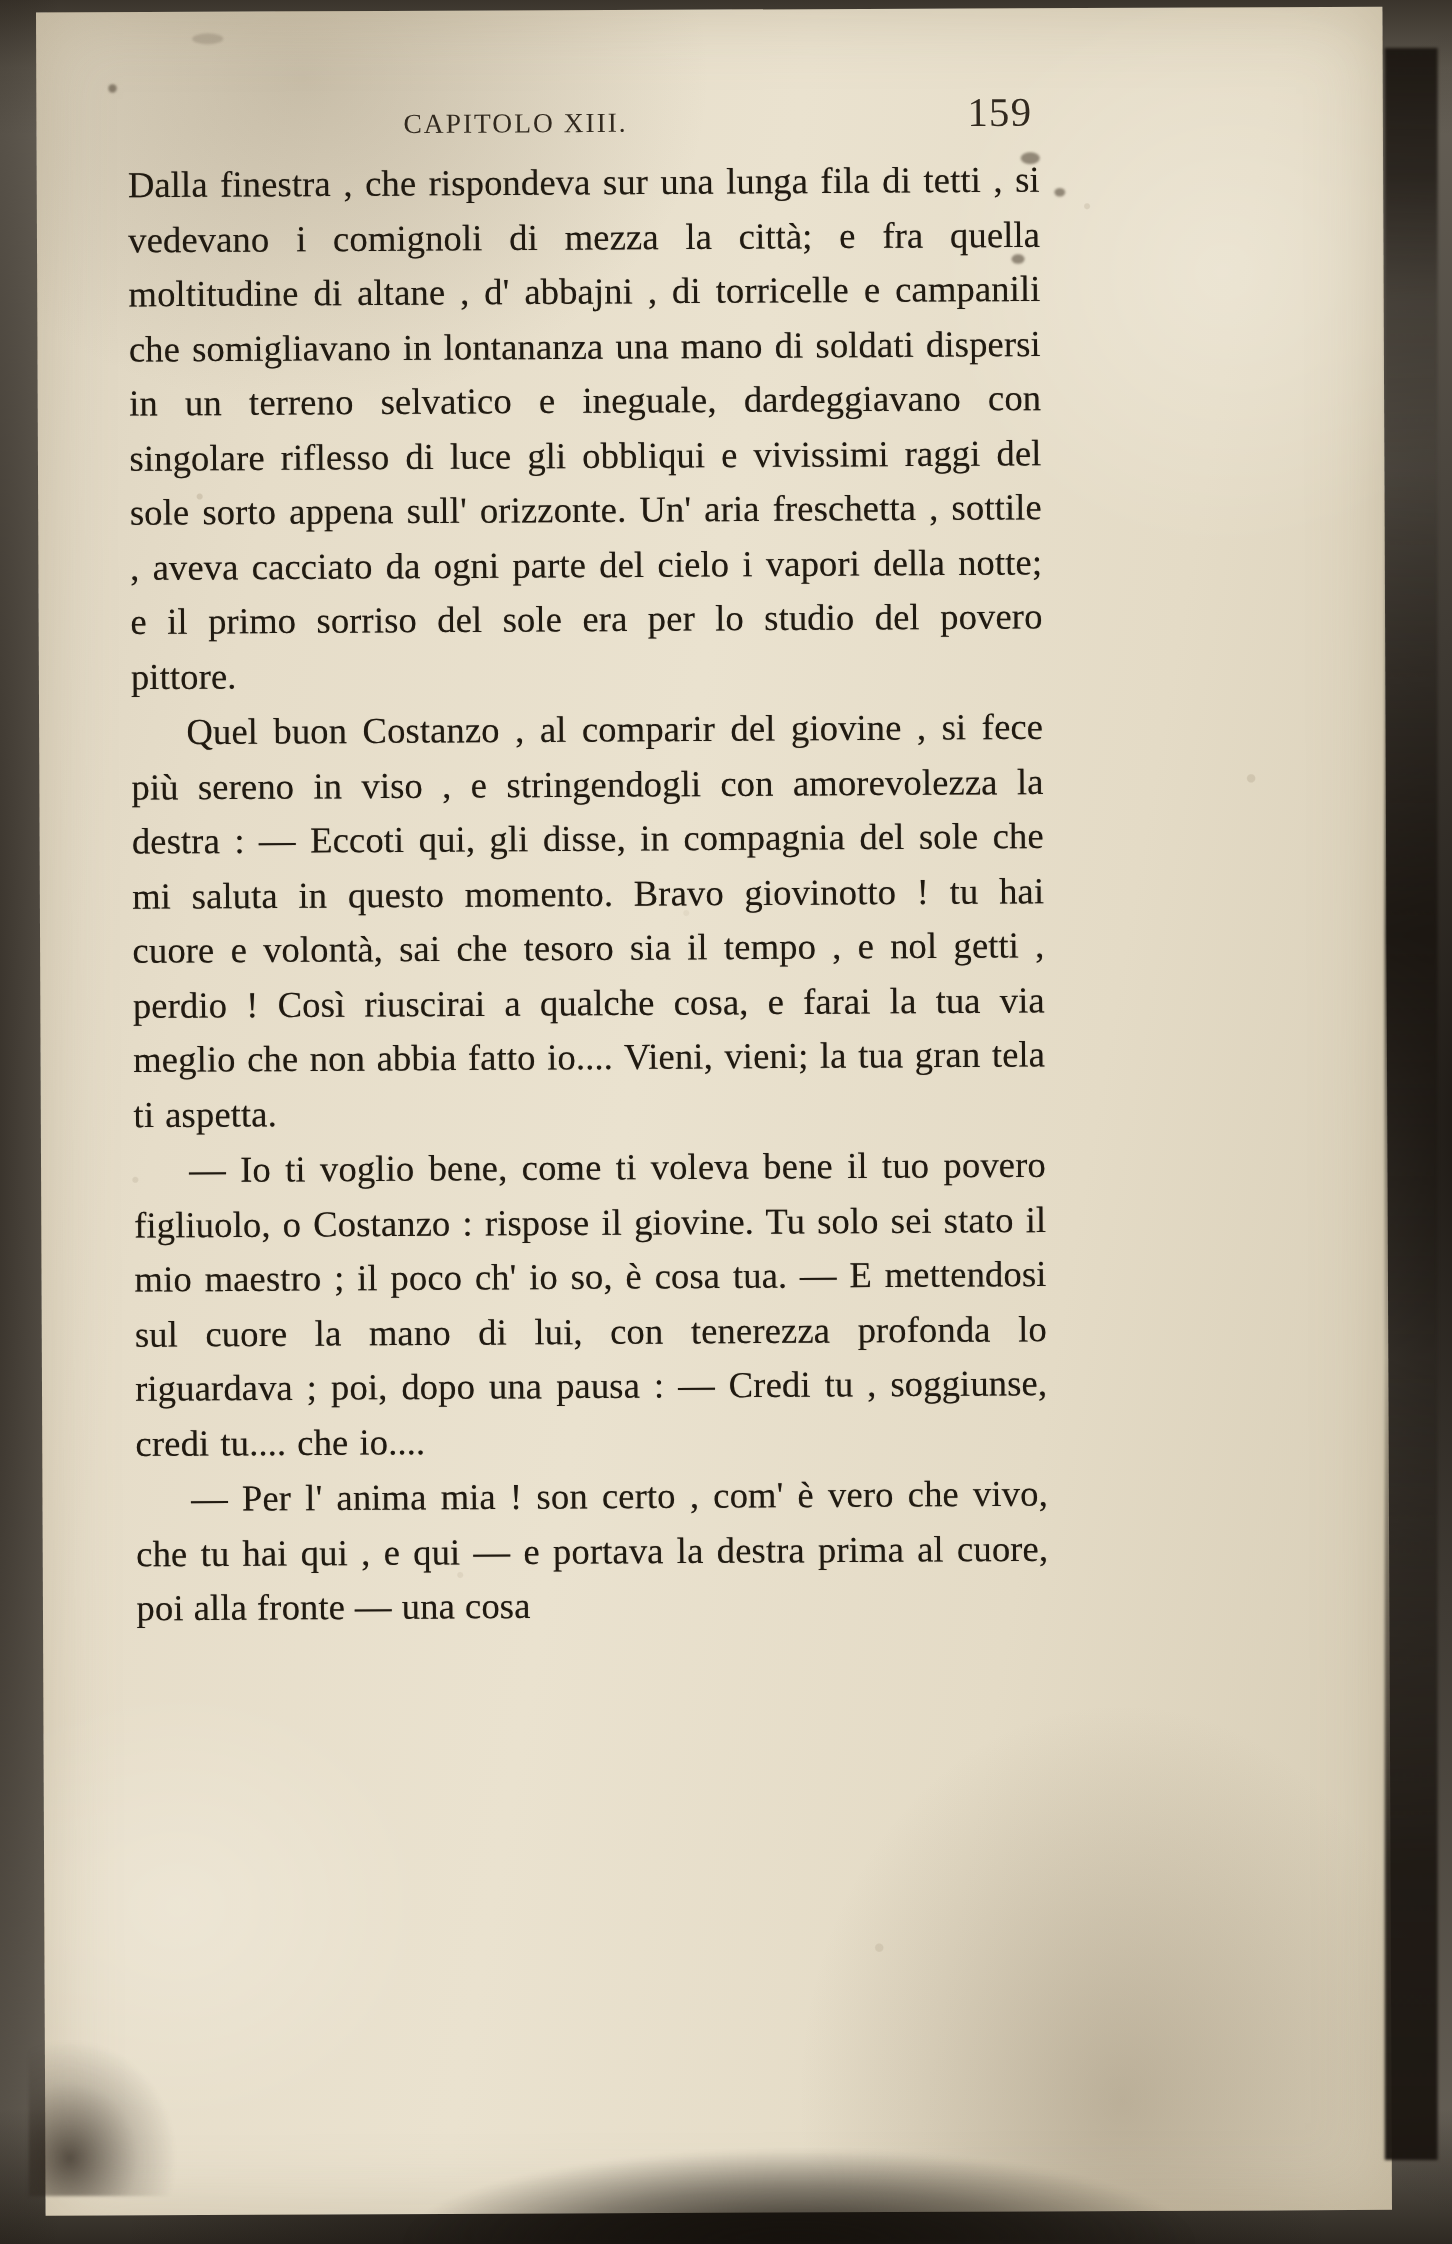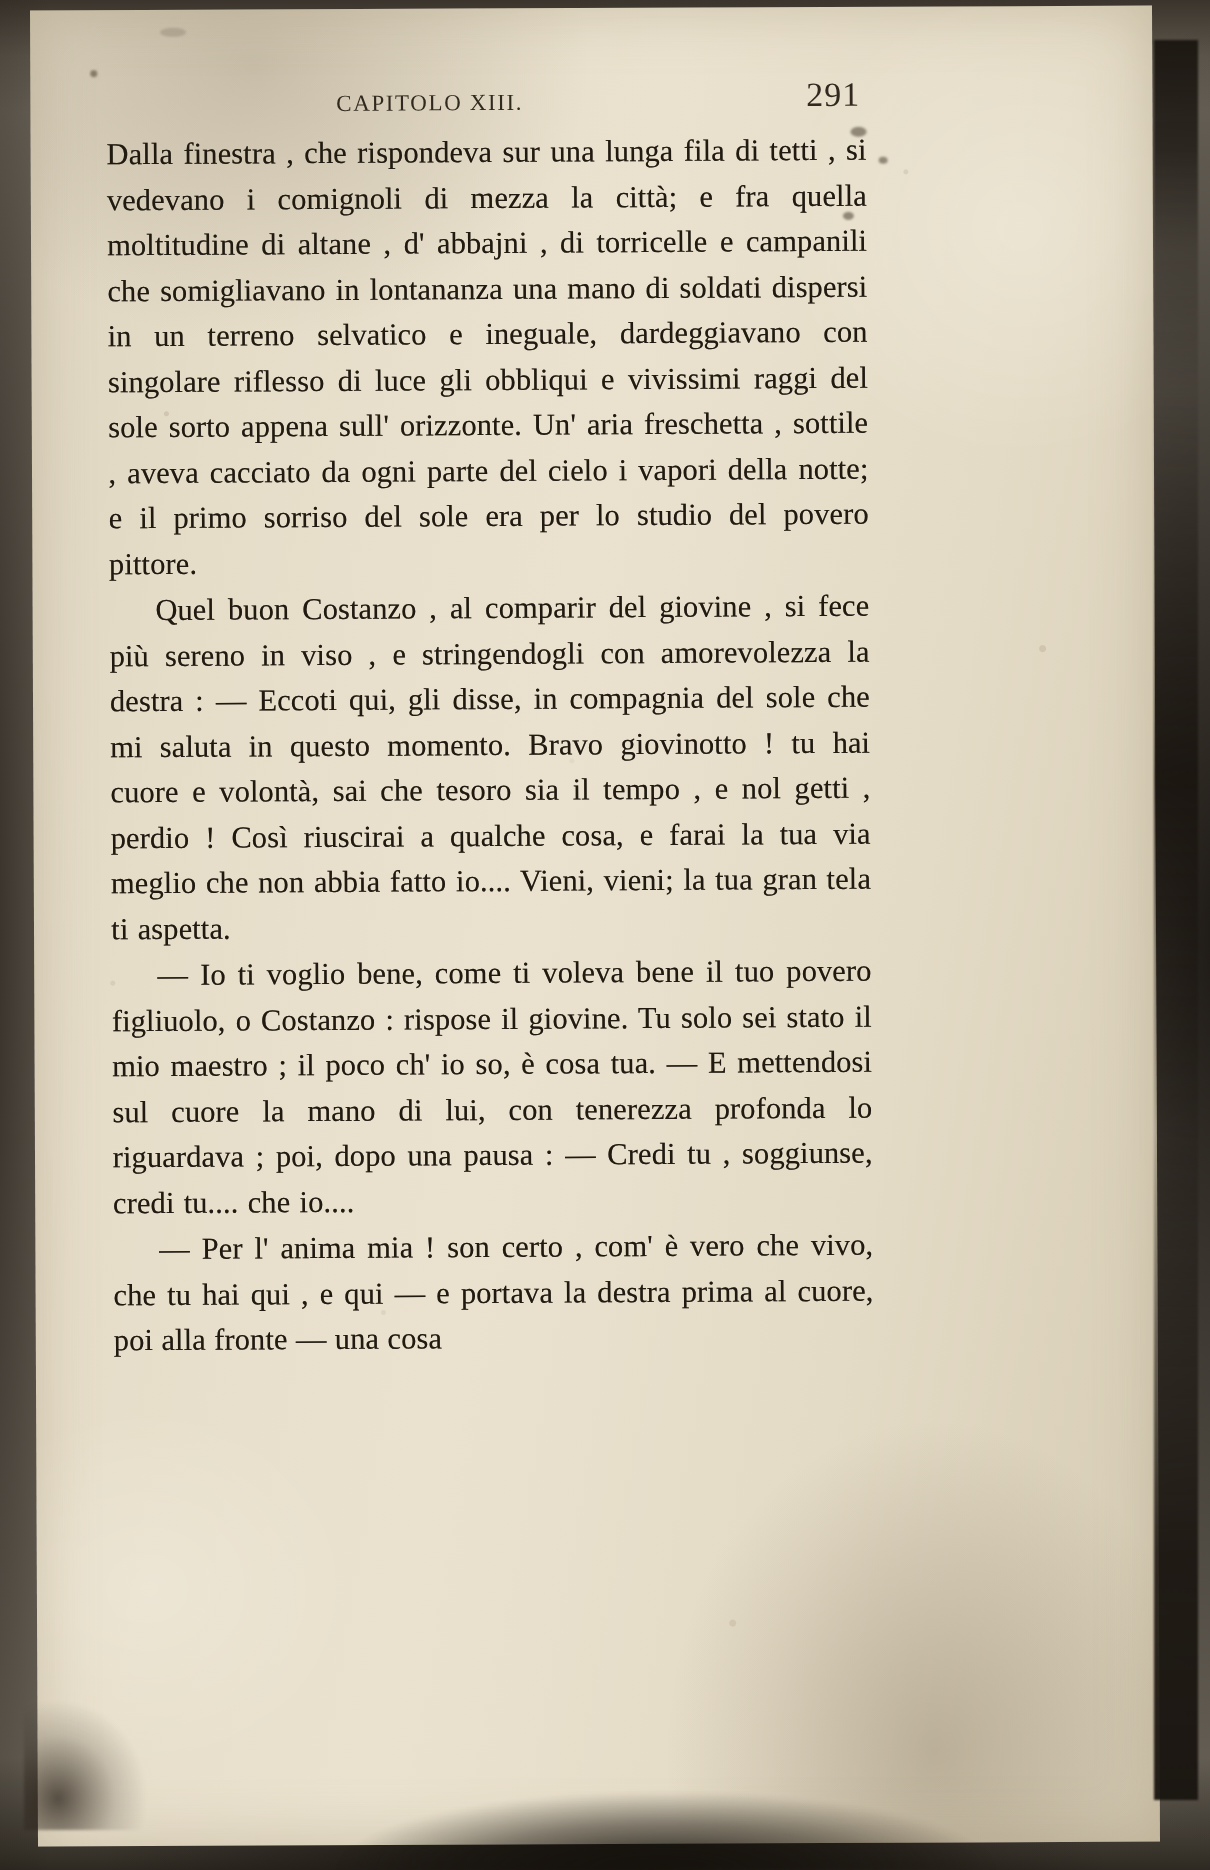--- a/index.html
+++ b/index.html
@@ -173,21 +173,21 @@
     <div class="blot" style="left:820px;top:120px;width:16px;height:10px;"></div>
     <div class="blot" style="left:848px;top:150px;width:9px;height:7px;"></div>
     <div class="blot" style="left:812px;top:205px;width:11px;height:8px;"></div>
     <div class="blot" style="left:60px;top:60px;width:7px;height:7px;"></div>
     <div class="blot" style="left:130px;top:18px;width:26px;height:9px;opacity:0.35;"></div>
   </div>
 
   <div class="text-col">
     <div class="running-head">
       <div class="chapter-head">CAPITOLO XIII.</div>
-      <div class="folio">291</div>
+      <div class="folio">159</div>
     </div>
 
     <div class="body-text">
       <p>Dalla finestra , che rispondeva sur una lunga fila di tetti , si vedevano i comignoli di mezza la città; e fra quella moltitudine di altane , d' abbajni , di torricelle e campanili che somigliavano in lontananza una mano di soldati dispersi in un terreno selvatico e ineguale, dardeggiavano con singolare riflesso di luce gli obbliqui e vivissimi raggi del sole sorto appena sull' orizzonte. Un' aria freschetta , sottile , aveva cacciato da ogni parte del cielo i vapori della notte; e il primo sorriso del sole era per lo studio del povero pittore.</p>
       <p class="indent">Quel buon Costanzo , al comparir del giovine , si fece più sereno in viso , e stringendogli con amorevolezza la destra : — Eccoti qui, gli disse, in compagnia del sole che mi saluta in questo momento. Bravo giovinotto ! tu hai cuore e volontà, sai che tesoro sia il tempo , e nol getti , perdio ! Così riuscirai a qualche cosa, e farai la tua via meglio che non abbia fatto io.... Vieni, vieni; la tua gran tela ti aspetta.</p>
       <p class="indent">— Io ti voglio bene, come ti voleva bene il tuo povero figliuolo, o Costanzo : rispose il giovine. Tu solo sei stato il mio maestro ; il poco ch' io so, è cosa tua. — E mettendosi sul cuore la mano di lui, con tenerezza profonda lo riguardava ; poi, dopo una pausa : — Credi tu , soggiunse, credi tu.... che io....</p>
       <p class="indent tight">— Per l' anima mia ! son certo , com' è vero che vivo, che tu hai qui , e qui — e portava la destra prima al cuore, poi alla fronte — una cosa</p>
     </div>
   </div>
 

